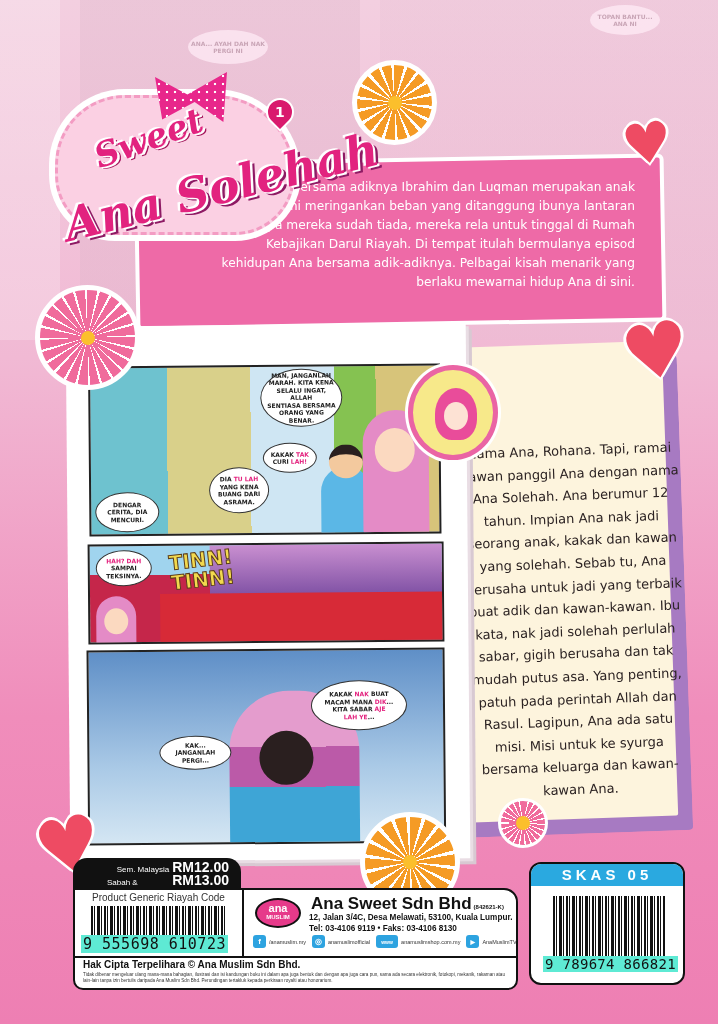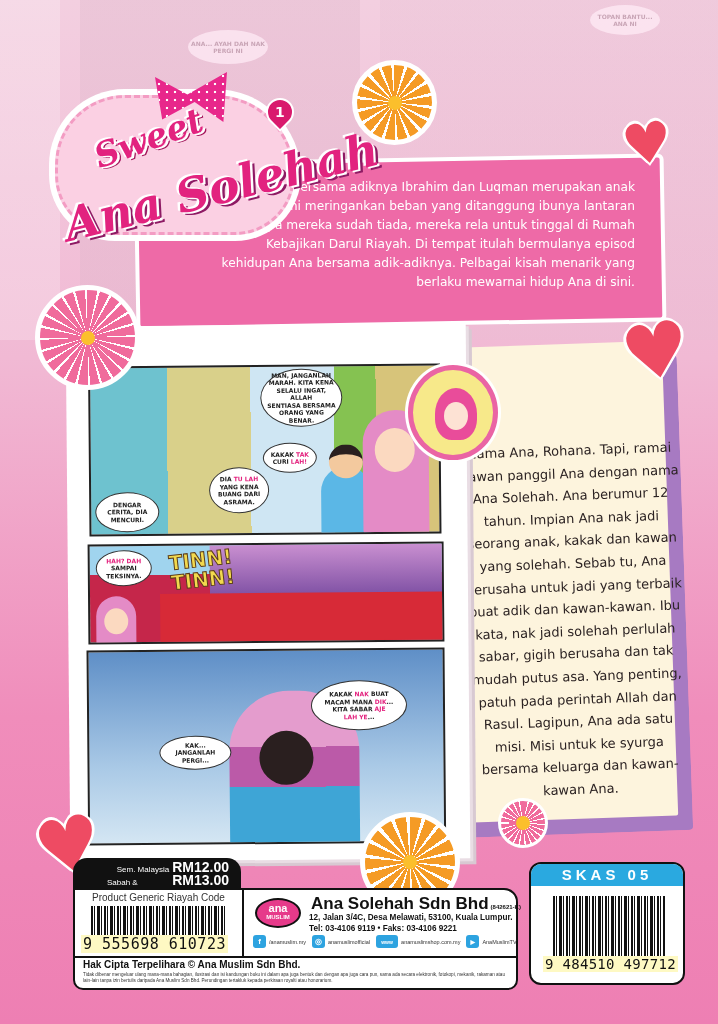--- a/index.html
+++ b/index.html
@@ -176,21 +176,21 @@
     position: absolute; left: 73px; top: 888px; width: 445px; height: 102px;
     background: #fff; border: 2.5px solid #111; border-radius: 0 14px 10px 10px;
   }
   .info-divider { position: absolute; left: 167px; top: 0; width: 2px; height: 66px; background: #111; }
   .info-hr { position: absolute; left: 0; top: 66px; width: 100%; height: 2px; background: #111; }
   .pgpc { position: absolute; left: 0; top: 2px; width: 167px; text-align: center;
     font-family: "Liberation Sans", sans-serif; font-size: 10px; color: #333; }
   .barcode { position: absolute; background:
     repeating-linear-gradient(90deg, #111 0 2px, #fff 2px 3px, #111 3px 4px, #fff 4px 6px, #111 6px 9px, #fff 9px 10px, #111 10px 11px, #fff 11px 13px); }
   .barcode1 { left: 16px; top: 16px; width: 135px; height: 36px; }
-  .barcode-digits { position: absolute; font-family: "DejaVu Sans Mono", monospace; color: #111; background: #fef9c3; }
+  .barcode-digits { position: absolute; font-family: "DejaVu Sans Mono", monospace; color: #111; background: #5eead4; }
   .digits1 { left: 6px; top: 45px; font-size: 15px; letter-spacing: 0.5px; padding: 0 2px; }
   .pub-logo { position: absolute; left: 180px; top: 8px; width: 46px; height: 30px;
     background: #e63a8a; border-radius: 50%; border: 2px solid #111;
     color: #fff; font-family: "Liberation Sans", sans-serif; font-weight: bold; font-size: 11px;
     display: flex; flex-direction: column; align-items: center; justify-content: center; line-height: 9px; }
   .pub-logo small { font-size: 6px; }
   .pub-name { position: absolute; left: 236px; top: 4px; font-family: "Liberation Sans", sans-serif; font-weight: bold; font-size: 17px; color: #111; white-space: nowrap; }
   .pub-reg { font-size: 6px; font-weight: bold; margin-left: 2px; }
   .pub-addr { position: absolute; left: 234px; top: 22px; font-family: "Liberation Sans", sans-serif; font-weight: bold; font-size: 8.2px; color: #111; white-space: nowrap; line-height: 11px; }
   .socials { position: absolute; left: 178px; top: 45px; display: flex; gap: 6px; align-items: center; }
@@ -315,24 +315,24 @@
 
 <div class="info-box">
   <div class="pgpc">Product Generic Riayah Code</div>
   <div class="barcode barcode1"></div>
   <div class="barcode-digits digits1">9 555698 610723</div>
   <div class="info-divider"></div>
   <div class="pub-logo">
     <span>ana</span>
     <small>MUSLIM</small>
   </div>
-  <div class="pub-name"><span>Ana Solehah Sdn Bhd</span><span class="pub-reg">(842621-K)</span></div>
+  <div class="pub-name"><span>Ana Sweet Sdn Bhd</span><span class="pub-reg">(842621-K)</span></div>
   <div class="pub-addr">
     <div>12, Jalan 3/4C, Desa Melawati, 53100, Kuala Lumpur.</div>
-    <div>Tel: 03-4106 9119 • Faks: 03-4106 9221</div>
+    <div>Tel: 03-4106 9119 • Faks: 03-4106 8130</div>
   </div>
   <div class="socials">
     <div class="social">
       <span class="social-icon">f</span>
       <span>/anamuslim.my</span>
     </div>
     <div class="social">
       <span class="social-icon">◎</span>
       <span>anamuslimofficial</span>
     </div>
@@ -346,14 +346,14 @@
     </div>
   </div>
   <div class="info-hr"></div>
   <div class="copyright">Hak Cipta Terpelihara © Ana Muslim Sdn Bhd.</div>
   <div class="disclaimer">Tidak dibenar mengeluar ulang mana-mana bahagian, ilustrasi dan isi kandungan buku ini dalam apa juga bentuk dan dengan apa juga cara pun, sama ada secara elektronik, fotokopi, mekanik, rakaman atau lain-lain tanpa izin bertulis daripada Ana Muslim Sdn Bhd. Perundingan tertakluk kepada perkiraan royalti atau honorarium.</div>
 </div>
 
 <div class="isbn-box">
   <div class="isbn-header">SKAS 05</div>
   <div class="barcode barcode2"></div>
-  <div class="barcode-digits digits2">9 484510 497712</div>
+  <div class="barcode-digits digits2">9 789674 866821</div>
 </div>
 
 </body></html>

